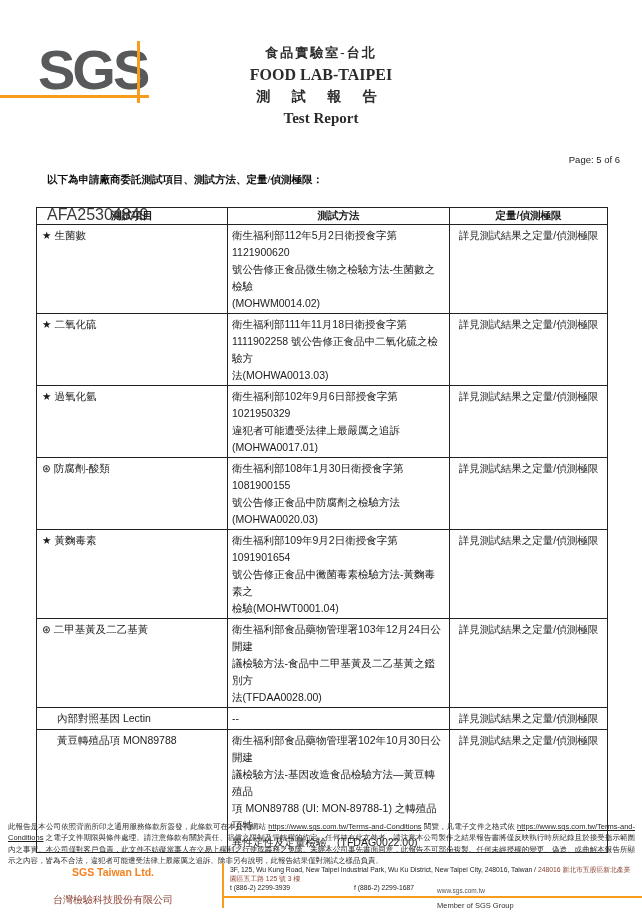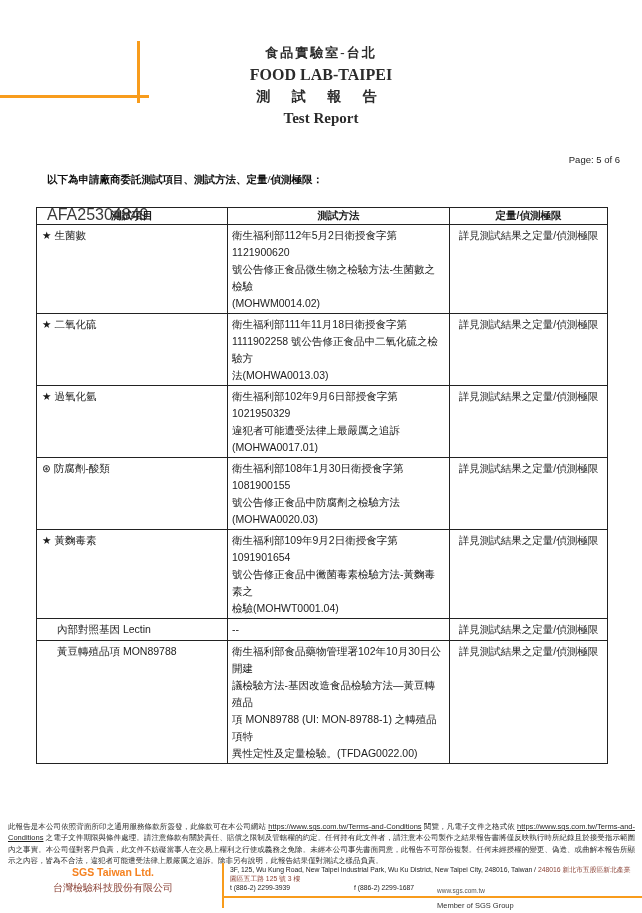--- a/index.html
+++ b/index.html
@@ -36,35 +36,36 @@
   tr.r1 td { height:17px; }
   tr.r4 td { height:70px; }
 
   
   .disclaimer { position:absolute; left:8px; top:821px; width:627px; font-size:7.5px; line-height:11.3px; color:#2e2e2e; text-align:justify; }
   .disclaimer a { color:#1f1f1f; text-decoration:underline; }
 
   
   .company-block { position:absolute; left:18px; top:866px; width:190px; text-align:center; }
   .company-en { color:#f58220; font-weight:bold; font-size:10.5px; }
-  .company-zh { color:#8a4236; font-size:10px; font-family:"Liberation Serif", serif; margin-top:3px; }
+  .company-zh { color:#8a4236; font-size:10px; font-family:"Liberation Serif", serif; margin-top:15px; }
   .footer-vline { position:absolute; left:222px; top:863px; width:2px; height:45px; background:#f89c1c; }
   .footer-hline { position:absolute; left:222px; top:896px; width:420px; height:2px; background:#f89c1c; }
   .address-line { position:absolute; left:230px; top:866px; width:406px; font-size:6.8px; line-height:8.5px; color:#222; }
   .address-zh { color:#8a4236; }
   .phone-line { position:absolute; left:230px; top:884px; font-size:6.8px; color:#222; }
   .fax { margin-left:62px; }
   .website { position:absolute; left:437px; top:887px; font-size:6.5px; color:#555; }
   .member { position:absolute; left:437px; top:901px; font-size:7.5px; color:#333; }
 </style>
 </head>
 <body>
 
 <div class="page">
 
+  <div class="logo-text">SGS</div>
   <div class="logo-vline"></div>
   <div class="logo-hline"></div>
 
   <div class="titles">
     <div class="t-zh1">食品實驗室-台北</div>
     <div class="t-en1">FOOD LAB-TAIPEI</div>
     <div class="t-zh2">測 試 報 告</div>
     <div class="t-en2">Test Report</div>
   </div>
 
@@ -115,20 +116,27 @@
 (MOHWA0020.03)</td>
           <td class="limit-cell">詳見測試結果之定量/偵測極限</td>
         </tr>
         <tr class="r3">
           <td class="item-cell"><span class="marker">★</span><span>黃麴毒素</span></td>
           <td class="method-cell">衛生福利部109年9月2日衛授食字第1091901654
 號公告修正食品中黴菌毒素檢驗方法-黃麴毒素之
 檢驗(MOHWT0001.04)</td>
           <td class="limit-cell">詳見測試結果之定量/偵測極限</td>
         </tr>
+        <tr class="r3">
+          <td class="item-cell"><span class="marker">⊛</span><span>二甲基黃及二乙基黃</span></td>
+          <td class="method-cell">衛生福利部食品藥物管理署103年12月24日公開建
+議檢驗方法-食品中二甲基黃及二乙基黃之鑑別方
+法(TFDAA0028.00)</td>
+          <td class="limit-cell">詳見測試結果之定量/偵測極限</td>
+        </tr>
         <tr class="r1">
           <td class="item-cell indent"><span>內部對照基因 Lectin</span></td>
           <td class="method-cell">--</td>
           <td class="limit-cell">詳見測試結果之定量/偵測極限</td>
         </tr>
         <tr class="r4">
           <td class="item-cell indent"><span>黃豆轉殖品項 MON89788</span></td>
           <td class="method-cell">衛生福利部食品藥物管理署102年10月30日公開建
 議檢驗方法-基因改造食品檢驗方法—黃豆轉殖品
 項 MON89788 (UI: MON-89788-1) 之轉殖品項特

